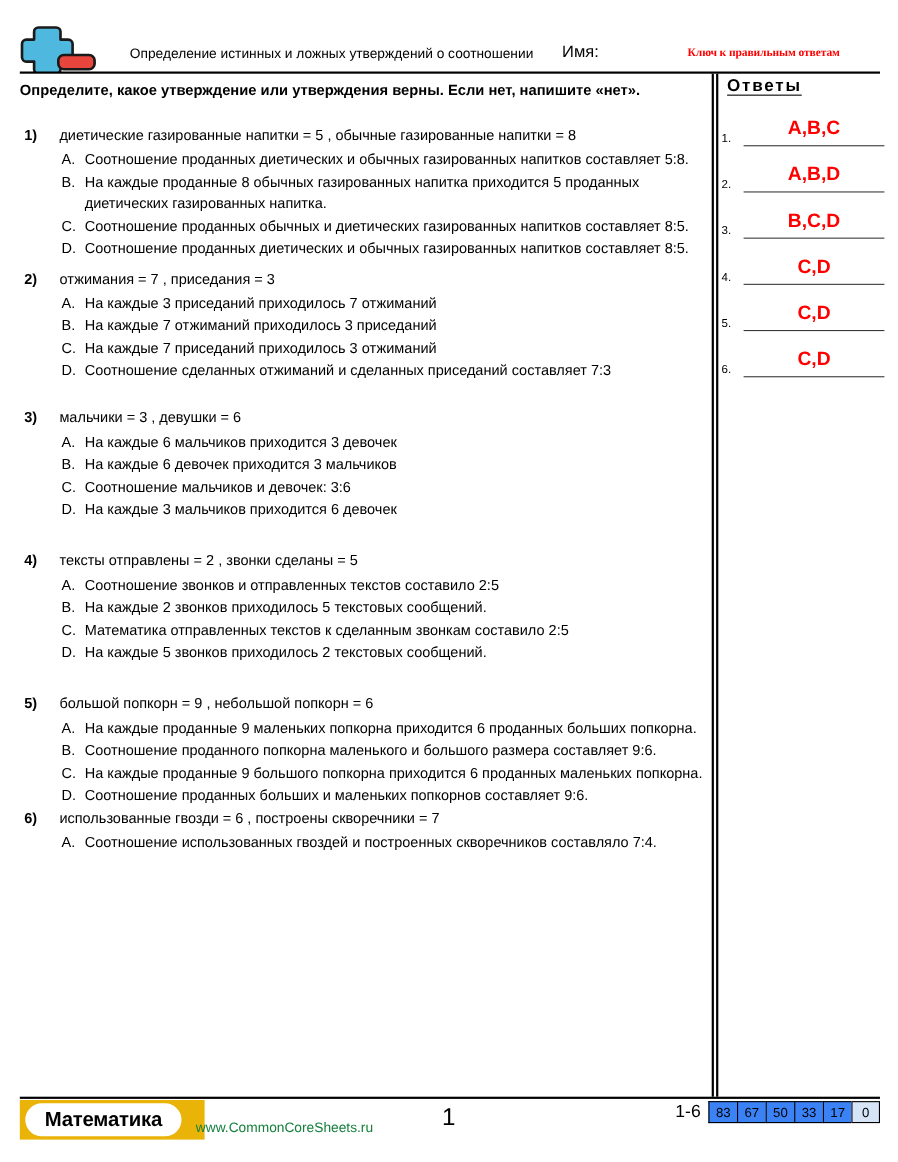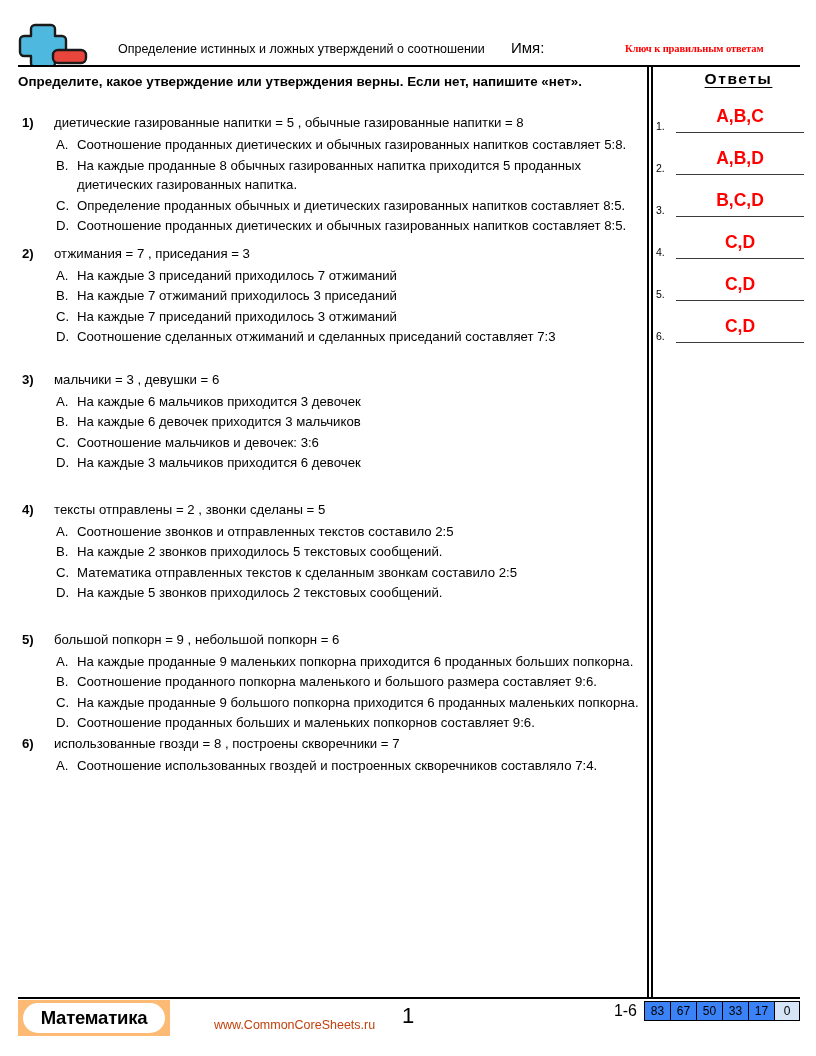--- a/index.html
+++ b/index.html
@@ -136,21 +136,20 @@
   .spacer-lg { height: 26px; }
 
   
   .answers {
     position: absolute;
     left: 655px;
     top: 70px;
     width: 161px;
   }
   .answers-title {
-    text-align: center;
     font-size: 15.5px;
     font-weight: bold;
     letter-spacing: 1.6px;
     text-decoration: underline;
     text-underline-offset: 3px;
     margin-left: 6px;
     margin-bottom: 14px;
   }
   .ans-row {
     position: relative;
@@ -194,23 +193,23 @@
     position: absolute;
     left: 0;
     top: 999px;
     width: 816px;
     height: 57px;
   }
   .brand-box {
     position: absolute;
     left: 18px;
     top: 1px;
-    width: 152px;
+    width: 168px;
     height: 36px;
-    background: #fdba74;
+    background: #eab308;
   }
   .brand-oval {
     position: absolute;
     left: 5px;
     top: 3px;
     width: 142px;
     height: 30px;
     border: 2.5px solid #ffffff;
     border-radius: 16px;
     background: #ffffff;
@@ -223,22 +222,21 @@
     font-size: 18.5px;
     font-weight: bold;
     color: #000000;
     letter-spacing: -0.2px;
   }
   .footer-url {
     position: absolute;
     left: 178px;
     top: 19px;
     font-size: 12.5px;
-    color: #c2410c;
-    margin-left: 36px;
+    color: #15803d;
   }
   .page-num {
     position: absolute;
     left: 0;
     top: 4px;
     width: 816px;
     text-align: center;
     font-size: 22px;
     color: #000;
   }
@@ -304,21 +302,21 @@
       <div class="q-choice">
         <span class="c-letter">A.</span>
         <span>Соотношение проданных диетических и обычных газированных напитков составляет 5:8.</span>
       </div>
       <div class="q-choice">
         <span class="c-letter">B.</span>
         <span>На каждые проданные 8 обычных газированных напитка приходится 5 проданных диетических газированных напитка.</span>
       </div>
       <div class="q-choice">
         <span class="c-letter">C.</span>
-        <span>Определение проданных обычных и диетических газированных напитков составляет 8:5.</span>
+        <span>Соотношение проданных обычных и диетических газированных напитков составляет 8:5.</span>
       </div>
       <div class="q-choice">
         <span class="c-letter">D.</span>
         <span>Соотношение проданных диетических и обычных газированных напитков составляет 8:5.</span>
       </div>
     </div>
   </div>
 
   <div class="spacer-sm"></div>
 
@@ -424,21 +422,21 @@
       <div class="q-choice">
         <span class="c-letter">D.</span>
         <span>Соотношение проданных больших и маленьких попкорнов составляет 9:6.</span>
       </div>
     </div>
   </div>
 
   <div class="q-block">
     <div class="q-stem">
       <span class="q-num">6)</span>
-      <span>использованные гвозди = 8 , построены скворечники = 7</span>
+      <span>использованные гвозди = 6 , построены скворечники = 7</span>
     </div>
     <div class="q-choices">
       <div class="q-choice">
         <span class="c-letter">A.</span>
         <span>Соотношение использованных гвоздей и построенных скворечников составляло 7:4.</span>
       </div>
     </div>
   </div>
 
 </div>

